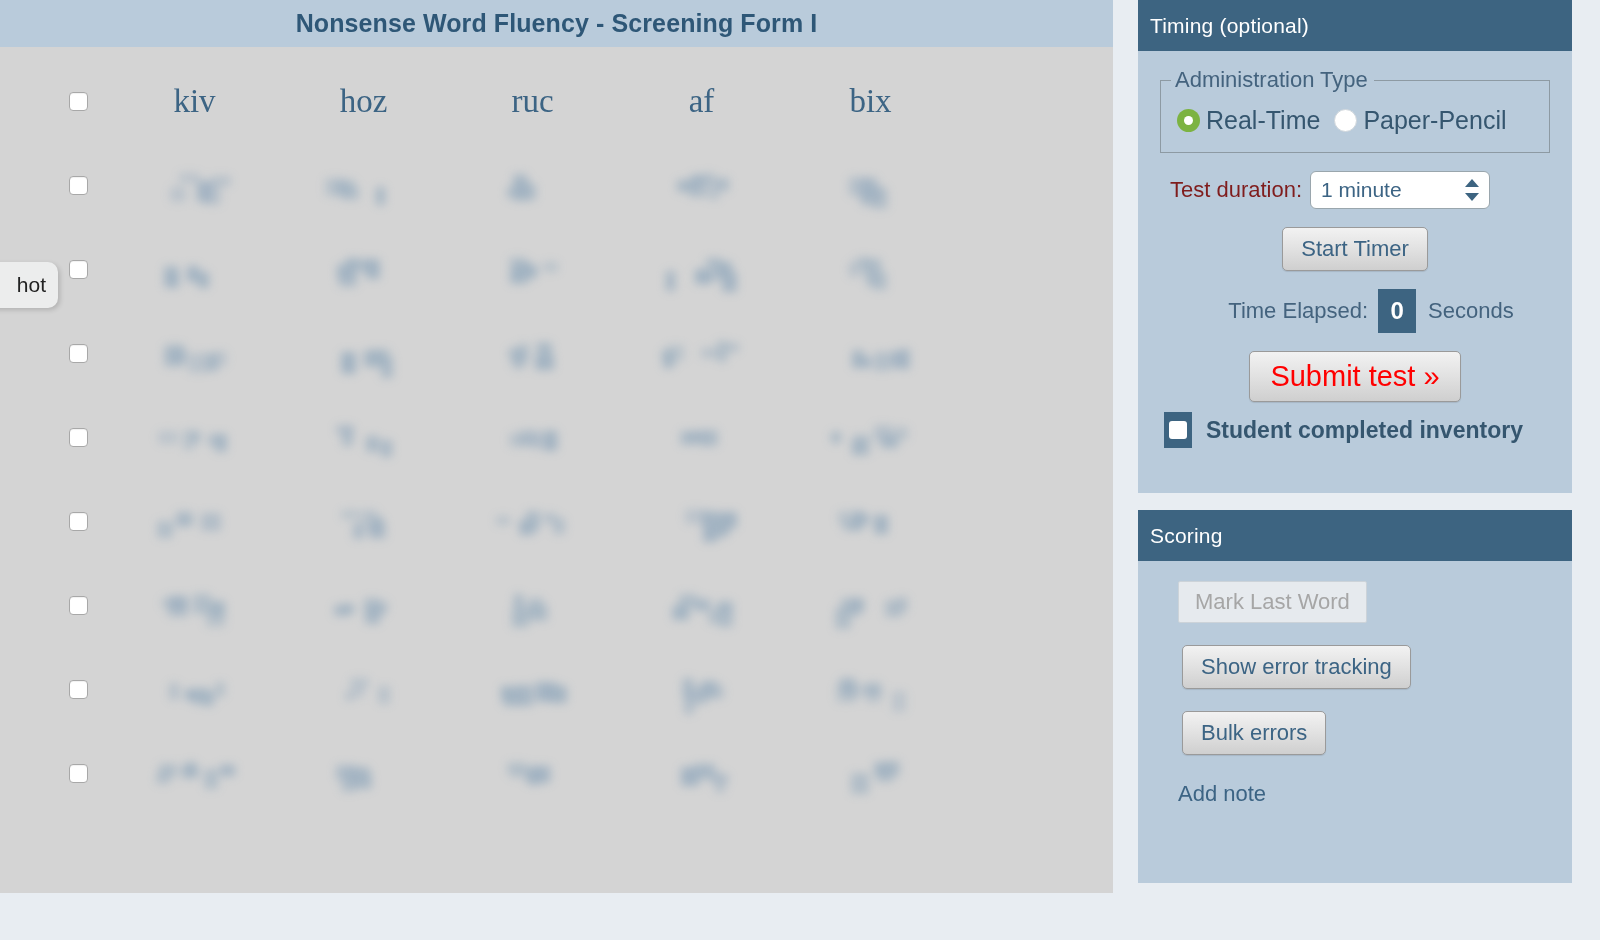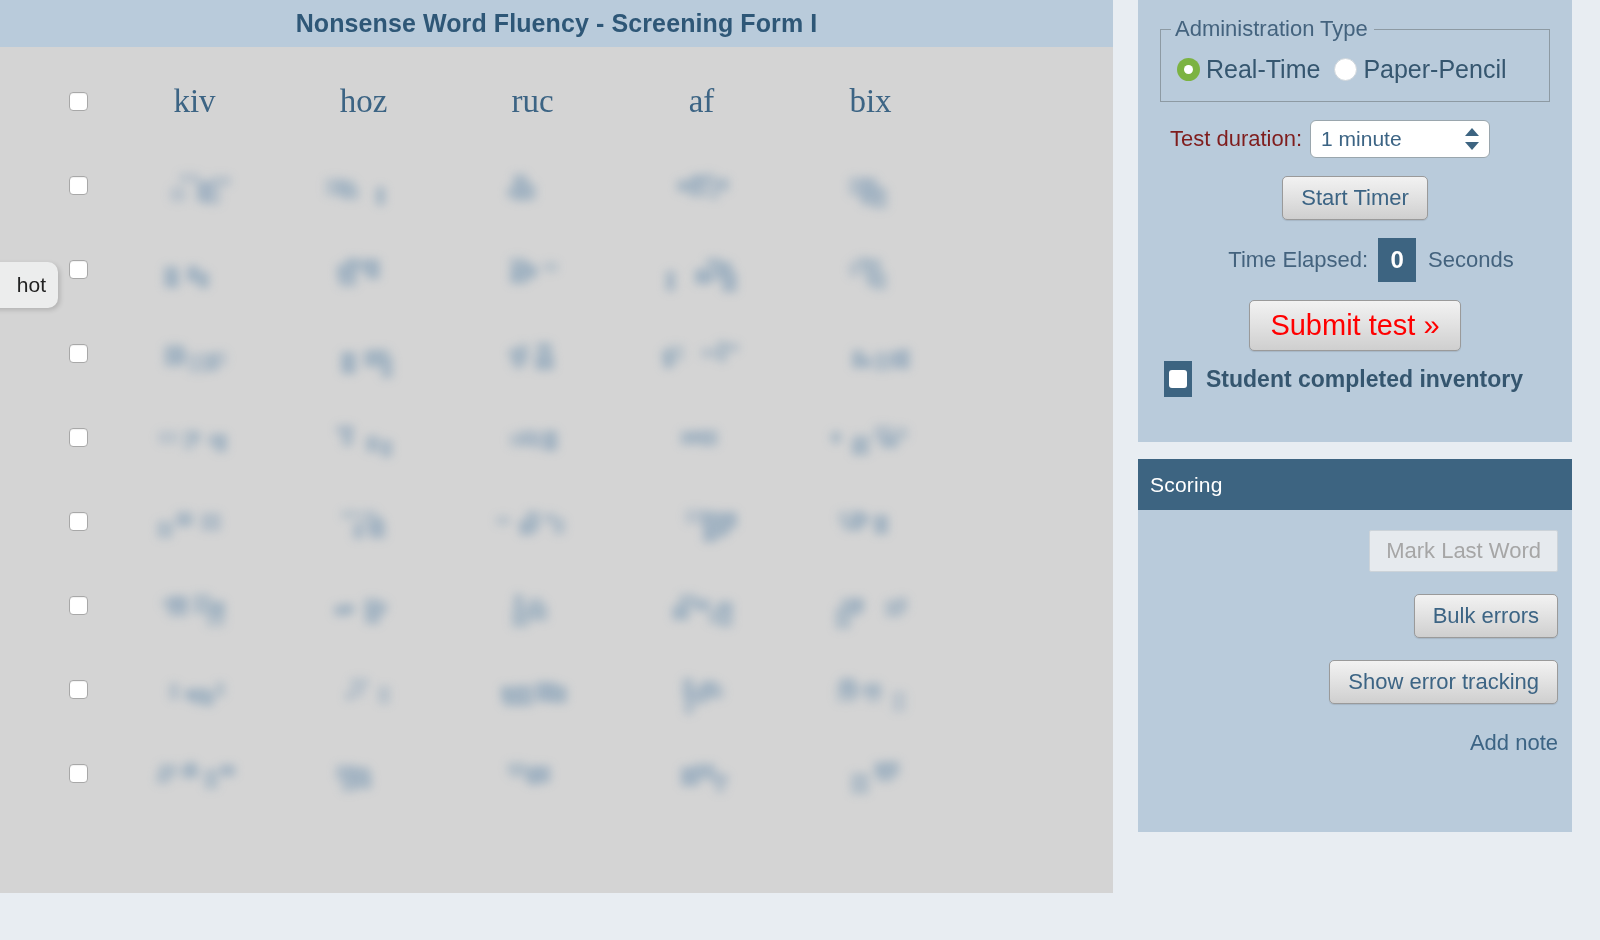--- a/index.html
+++ b/index.html
@@ -93,21 +93,21 @@
     padding: 14px 12px 13px 12px;
     box-sizing: border-box;
     letter-spacing: .2px;
   }
   .panel-body {
     background: #b9cbdb;
     padding: 10px 14px 14px 14px;
     box-sizing: border-box;
   }
   .panel-body.timing { padding-bottom: 0; height: 442px; position: relative; }
-  .panel-body.scoring { height: 322px; position: relative; text-align: right; }
+  .panel-body.scoring { height: 322px; position: relative; }
 
   fieldset.admin-type {
     border: 1px solid #8d9aa3;
     margin: 6px 8px 10px 8px;
     padding: 8px 10px 14px 10px;
   }
   fieldset.admin-type legend {
     color: #44637e;
     font-size: 22px;
     padding: 0 6px 0 4px;
@@ -375,20 +375,21 @@
       </div>
 
     <div class="edge-pop">
       <span>hot</span>
     </div>
   </div>
 
   <div class="sidebar">
 
     <div class="panel">
+      <div class="panel-header">Timing (optional)</div>
       <div class="panel-body timing">
 
         <fieldset class="admin-type">
           <legend>Administration Type</legend>
           <div class="radio-row">
             <span class="radio checked"></span>
             <span class="radio-label">Real-Time</span>
             <span class="radio unchecked"></span>
             <span class="radio-label">Paper-Pencil</span>
           </div>
@@ -427,23 +428,23 @@
         </div>
 
       </div>
     </div>
 
     <div class="panel">
       <div class="panel-header">Scoring</div>
       <div class="panel-body scoring">
         <div class="mark-last">Mark Last Word</div>
         <div class="score-btn-wrap">
+          <span class="btn3d score-btn">Show error tracking</span>
+        </div>
+        <div class="score-btn-wrap">
           <span class="btn3d score-btn">Bulk errors</span>
-        </div>
-        <div class="score-btn-wrap">
-          <span class="btn3d score-btn">Show error tracking</span>
         </div>
         <div class="add-note">Add note</div>
       </div>
     </div>
 
   </div>
 </div>
 
 </body></html>

